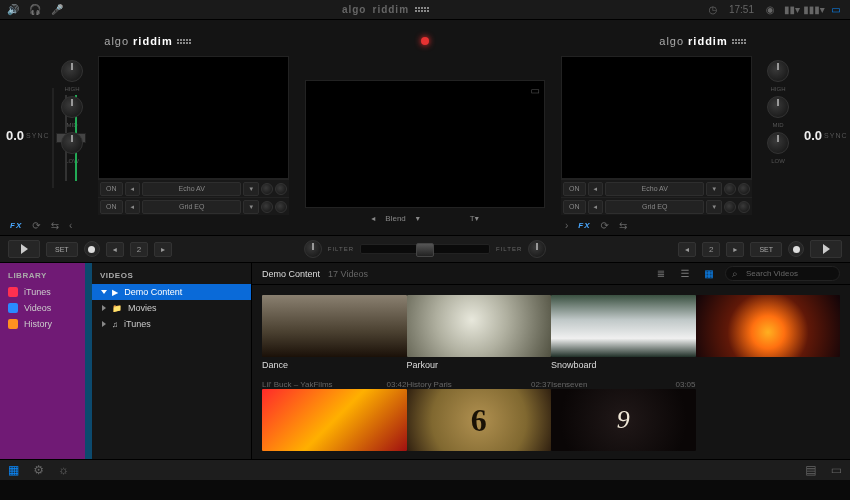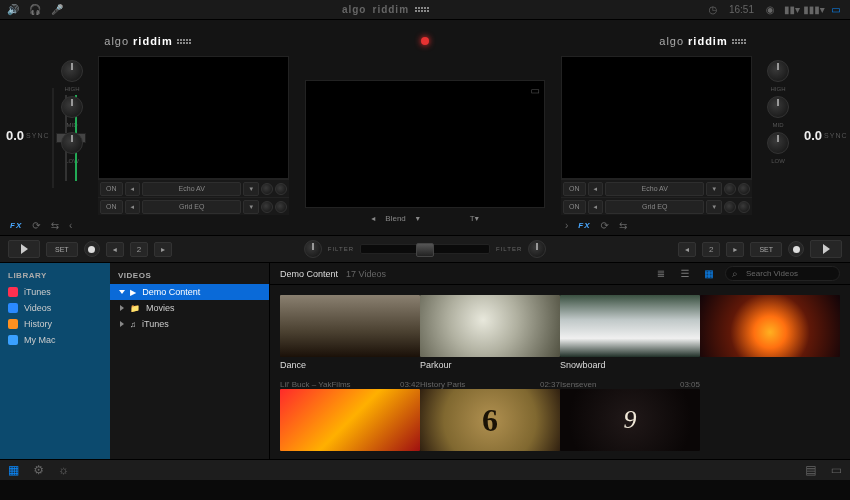--- a/index.html
+++ b/index.html
@@ -45,21 +45,21 @@
 .play-btn{width:32px;height:18px;background:#262626;border:1px solid #333;display:flex;align-items:center;justify-content:center;border-radius:2px}
 .play-tri{width:0;height:0;border-left:7px solid #ccc;border-top:5px solid transparent;border-bottom:5px solid transparent}
 .set-btn{background:#262626;border:1px solid #333;color:#aaa;font-size:7px;padding:3px 8px;border-radius:2px}
 .cue-dot{width:16px;height:16px;background:#262626;border:1px solid #333;border-radius:50%;display:flex;align-items:center;justify-content:center}
 .cue-dot span{width:7px;height:7px;background:#ddd;border-radius:50%}
 .num-box{background:#262626;border:1px solid #333;color:#999;font-size:8px;padding:2px 6px;border-radius:2px}
 .xfader{width:130px;height:10px;background:#0a0a0a;border:1px solid #222;position:relative;border-radius:2px}
 .xfader-knob{position:absolute;left:50%;top:-2px;transform:translateX(-50%);width:18px;height:14px;background:linear-gradient(#555,#222);border:1px solid #444;border-radius:2px}
 .filter-lbl{color:#666;font-size:6px;letter-spacing:1px}
 .browser{height:196px;display:flex;background:#141414}
-.lib-col{width:110px;background:#0c4a6e;border-right:7px solid #0c4a6e;padding:4px 0}
+.lib-col{width:92px;background:#701a75;border-right:7px solid #0c4a6e;padding:4px 0}
 .col-hdr{color:#aaa;font-size:8px;font-weight:bold;padding:4px 8px;letter-spacing:0.5px}
 .lib-item{display:flex;align-items:center;gap:6px;padding:3px 8px;color:#ccc;font-size:9px}
 .lib-ic{width:10px;height:10px;border-radius:2px}
 .src-col{width:160px;background:#161616;border-right:1px solid #000;padding:4px 0}
 .src-item{display:flex;align-items:center;gap:6px;padding:3px 10px;color:#ccc;font-size:9px}
 .src-item.sel{background:#0a6ad8;color:#fff}
 .tri{width:0;height:0;border-left:4px solid #888;border-top:3px solid transparent;border-bottom:3px solid transparent}
 .tri.d{transform:rotate(90deg);border-left-color:#fff}
 .content-col{flex:1;display:flex;flex-direction:column}
 .content-hdr{height:22px;display:flex;align-items:center;padding:0 10px;color:#aaa;font-size:9px;gap:8px;border-bottom:1px solid #000}
@@ -111,21 +111,21 @@
         <span></span>
         <span></span>
         <span></span>
         <span></span>
         <span></span>
         <span></span>
       </span>
   </div>
   <div class="topbar-right">
     <span class="icon">◷</span>
-    <span>16:51</span>
+    <span>17:51</span>
     <span class="icon">◉</span>
     <span class="icon">▮▮▾</span>
     <span class="icon">▮▮▮▾</span>
     <span class="icon" style="color:#0a8aff">▭</span>
   </div>
 </div>
 
 <div class="decks">
 
   <div class="deck">
@@ -326,24 +326,20 @@
           <span>iTunes</span>
         </div>
         <div class="lib-item">
           <span class="lib-ic" style="background:#2a8aff"></span>
           <span>Videos</span>
         </div>
         <div class="lib-item">
           <span class="lib-ic" style="background:#ff9020"></span>
           <span>History</span>
         </div>
-        <div class="lib-item">
-          <span class="lib-ic" style="background:#3aa0ff"></span>
-          <span>My Mac</span>
-        </div>
       </div>
   </div>
   <div class="src-col">
     <div class="col-hdr">VIDEOS</div>
     <div id="src-list">
         <div class="src-item sel">
           <span class="tri d"></span>
           <span style="font-size:8px">▶</span>
           <span>Demo Content</span>
         </div>

